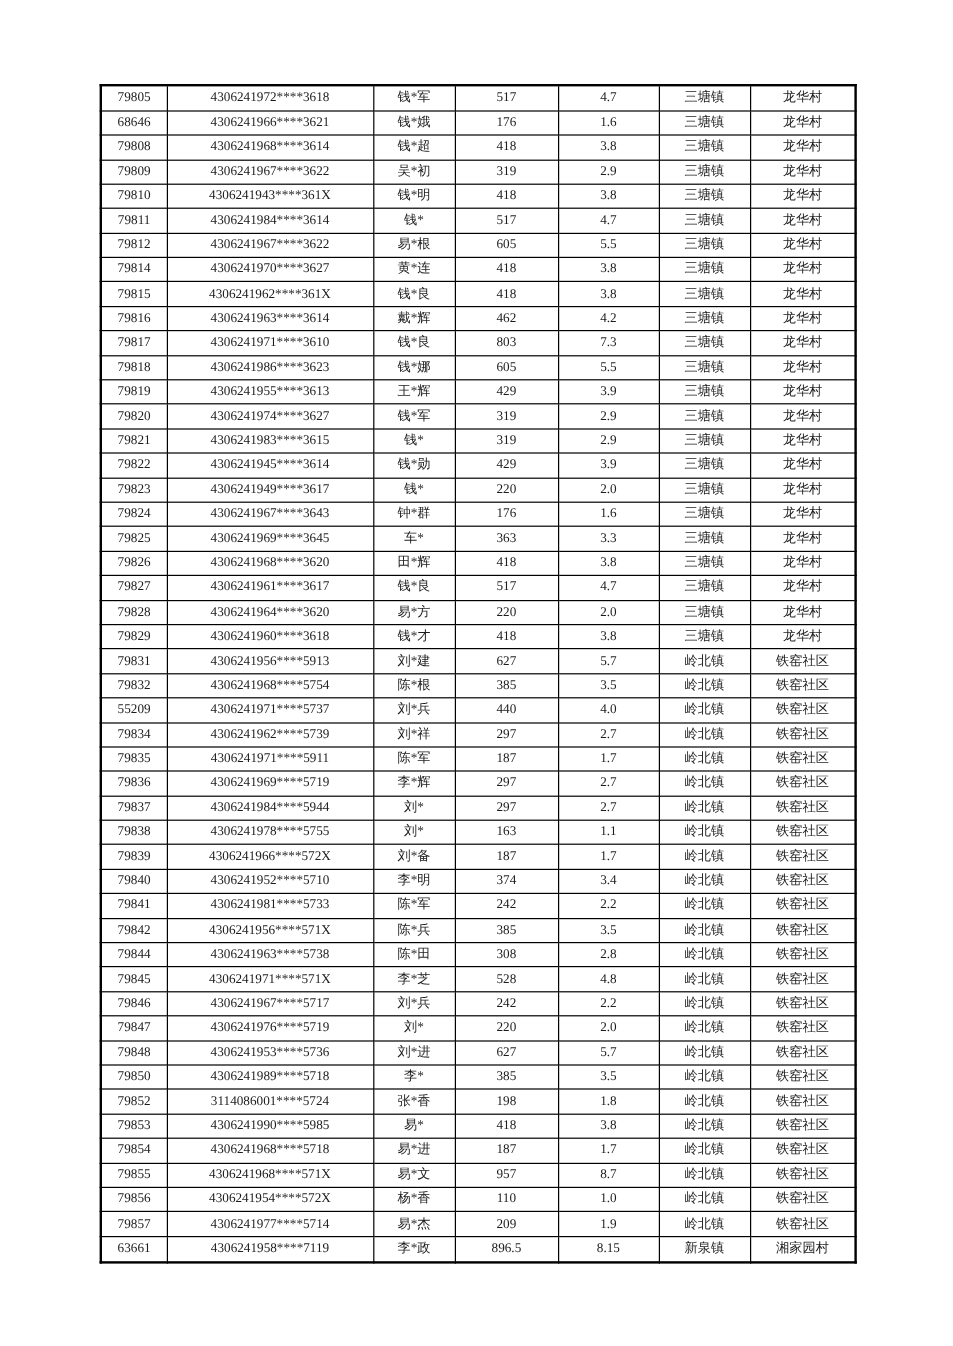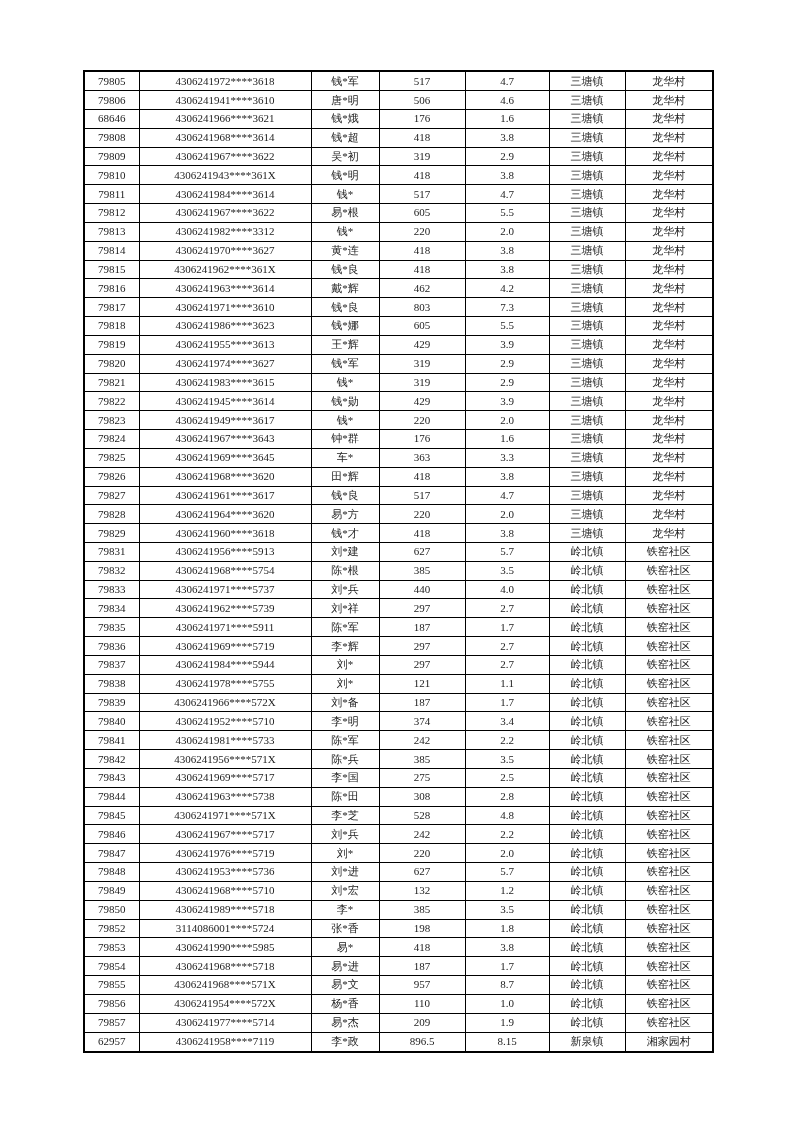--- a/index.html
+++ b/index.html
@@ -64,29 +64,20 @@
         <tr>
           <td>79805</td>
           <td>4306241972****3618</td>
           <td>钱*军</td>
           <td>517</td>
           <td>4.7</td>
           <td>三塘镇</td>
           <td>龙华村</td>
         </tr>
         <tr>
-          <td>79806</td>
-          <td>4306241941****3610</td>
-          <td>唐*明</td>
-          <td>506</td>
-          <td>4.6</td>
-          <td>三塘镇</td>
-          <td>龙华村</td>
-        </tr>
-        <tr>
           <td>68646</td>
           <td>4306241966****3621</td>
           <td>钱*娥</td>
           <td>176</td>
           <td>1.6</td>
           <td>三塘镇</td>
           <td>龙华村</td>
         </tr>
         <tr>
           <td>79808</td>
@@ -127,29 +118,20 @@
         <tr>
           <td>79812</td>
           <td>4306241967****3622</td>
           <td>易*根</td>
           <td>605</td>
           <td>5.5</td>
           <td>三塘镇</td>
           <td>龙华村</td>
         </tr>
         <tr>
-          <td>79813</td>
-          <td>4306241982****3312</td>
-          <td>钱*</td>
-          <td>220</td>
-          <td>2.0</td>
-          <td>三塘镇</td>
-          <td>龙华村</td>
-        </tr>
-        <tr>
           <td>79814</td>
           <td>4306241970****3627</td>
           <td>黄*连</td>
           <td>418</td>
           <td>3.8</td>
           <td>三塘镇</td>
           <td>龙华村</td>
         </tr>
         <tr>
           <td>79815</td>
@@ -298,21 +280,21 @@
         <tr>
           <td>79832</td>
           <td>4306241968****5754</td>
           <td>陈*根</td>
           <td>385</td>
           <td>3.5</td>
           <td>岭北镇</td>
           <td>铁窑社区</td>
         </tr>
         <tr>
-          <td>79833</td>
+          <td>55209</td>
           <td>4306241971****5737</td>
           <td>刘*兵</td>
           <td>440</td>
           <td>4.0</td>
           <td>岭北镇</td>
           <td>铁窑社区</td>
         </tr>
         <tr>
           <td>79834</td>
           <td>4306241962****5739</td>
@@ -346,21 +328,21 @@
           <td>刘*</td>
           <td>297</td>
           <td>2.7</td>
           <td>岭北镇</td>
           <td>铁窑社区</td>
         </tr>
         <tr>
           <td>79838</td>
           <td>4306241978****5755</td>
           <td>刘*</td>
-          <td>121</td>
+          <td>163</td>
           <td>1.1</td>
           <td>岭北镇</td>
           <td>铁窑社区</td>
         </tr>
         <tr>
           <td>79839</td>
           <td>4306241966****572X</td>
           <td>刘*备</td>
           <td>187</td>
           <td>1.7</td>
@@ -388,29 +370,20 @@
         <tr>
           <td>79842</td>
           <td>4306241956****571X</td>
           <td>陈*兵</td>
           <td>385</td>
           <td>3.5</td>
           <td>岭北镇</td>
           <td>铁窑社区</td>
         </tr>
         <tr>
-          <td>79843</td>
-          <td>4306241969****5717</td>
-          <td>李*国</td>
-          <td>275</td>
-          <td>2.5</td>
-          <td>岭北镇</td>
-          <td>铁窑社区</td>
-        </tr>
-        <tr>
           <td>79844</td>
           <td>4306241963****5738</td>
           <td>陈*田</td>
           <td>308</td>
           <td>2.8</td>
           <td>岭北镇</td>
           <td>铁窑社区</td>
         </tr>
         <tr>
           <td>79845</td>
@@ -442,29 +415,20 @@
         <tr>
           <td>79848</td>
           <td>4306241953****5736</td>
           <td>刘*进</td>
           <td>627</td>
           <td>5.7</td>
           <td>岭北镇</td>
           <td>铁窑社区</td>
         </tr>
         <tr>
-          <td>79849</td>
-          <td>4306241968****5710</td>
-          <td>刘*宏</td>
-          <td>132</td>
-          <td>1.2</td>
-          <td>岭北镇</td>
-          <td>铁窑社区</td>
-        </tr>
-        <tr>
           <td>79850</td>
           <td>4306241989****5718</td>
           <td>李*</td>
           <td>385</td>
           <td>3.5</td>
           <td>岭北镇</td>
           <td>铁窑社区</td>
         </tr>
         <tr>
           <td>79852</td>
@@ -514,21 +478,21 @@
         <tr>
           <td>79857</td>
           <td>4306241977****5714</td>
           <td>易*杰</td>
           <td>209</td>
           <td>1.9</td>
           <td>岭北镇</td>
           <td>铁窑社区</td>
         </tr>
         <tr>
-          <td>62957</td>
+          <td>63661</td>
           <td>4306241958****7119</td>
           <td>李*政</td>
           <td>896.5</td>
           <td>8.15</td>
           <td>新泉镇</td>
           <td>湘家园村</td>
         </tr>
       </tbody>
   </table>
 </div>

